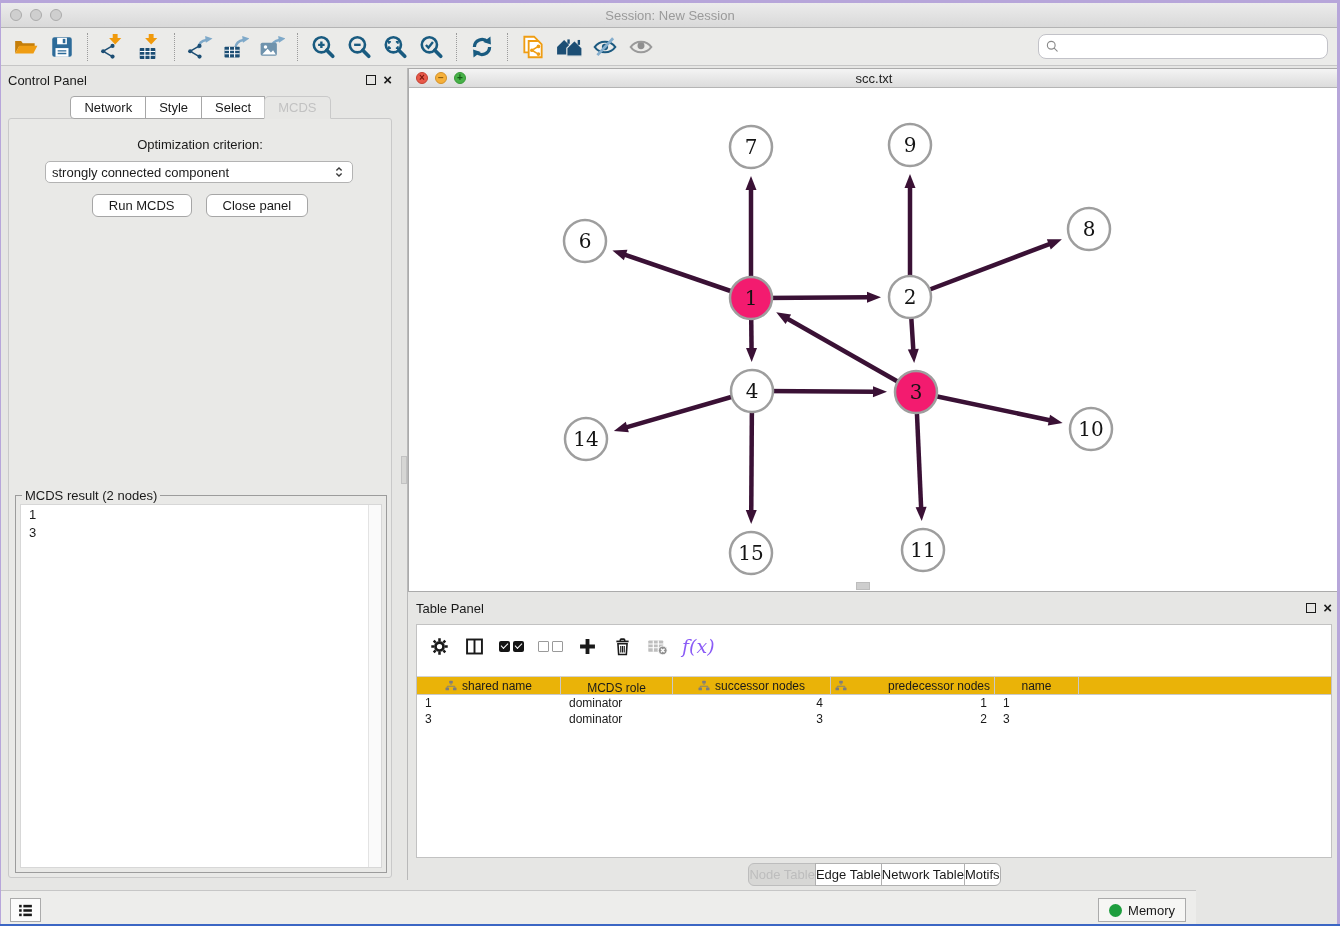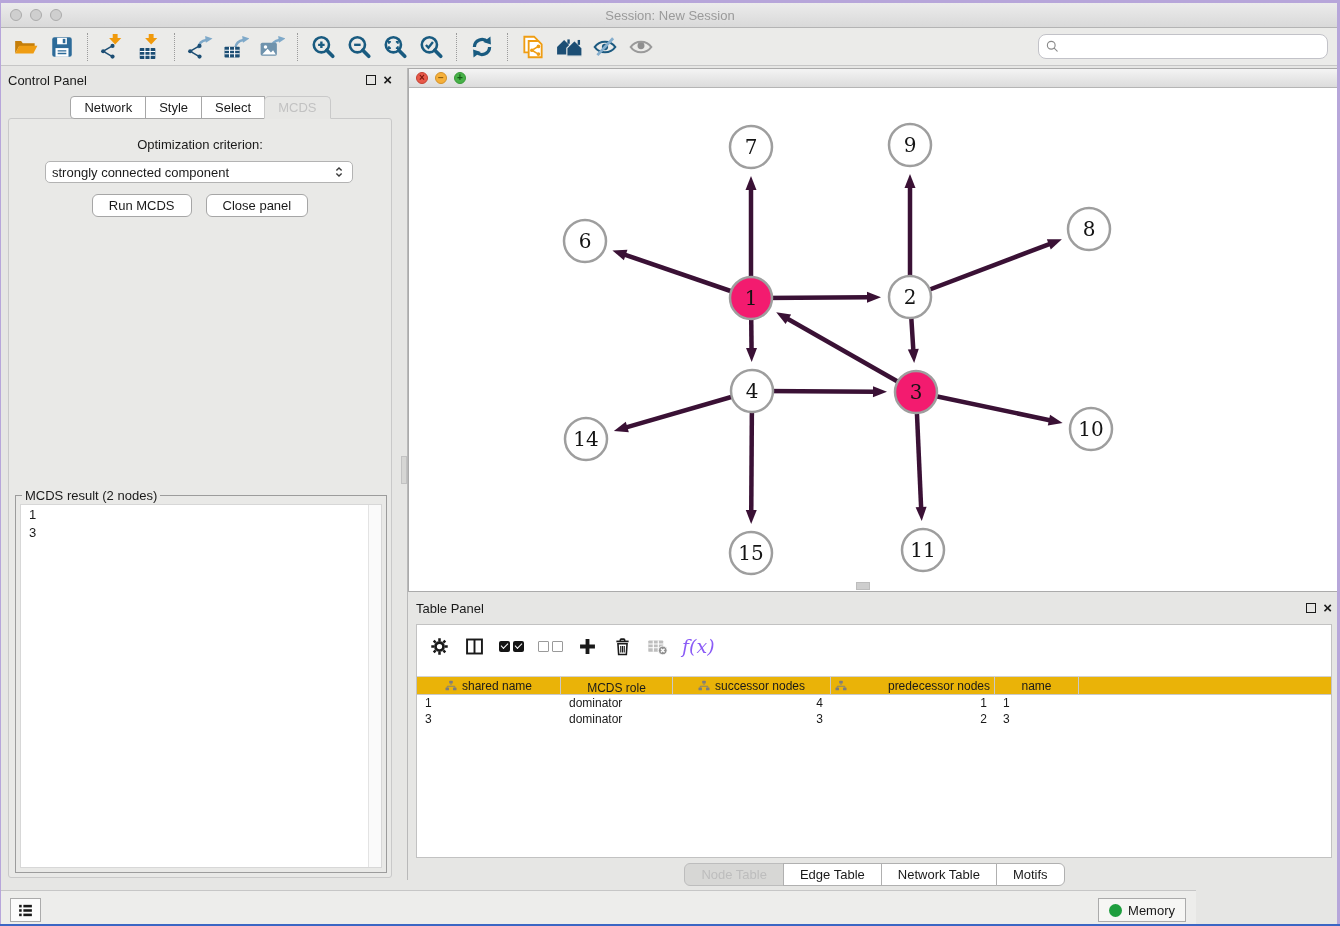--- a/index.html
+++ b/index.html
@@ -94,21 +94,21 @@
   .fx-label { font-family:"DejaVu Serif", serif; font-style:italic; font-size:19px; color:#8b5cf6; }
 
   #tp-header { display:flex; height:19px; background:#eab308; border-top:1px solid #d2d2d2; border-bottom:1px solid #c9c9c9;
     margin-top:9px; font-size:12px; }
   .th { display:flex; align-items:center; justify-content:center; gap:5px; border-right:1px solid #c9c9c9; height:100%; }
   .th svg { width:12px; height:12px; }
   .tp-row { display:flex; height:16px; font-size:12px; align-items:center; }
   .td { height:100%; display:flex; align-items:center; padding:0 8px; }
 
   #tp-tabs { position:absolute; left:0; bottom:4px; width:932px; display:flex; justify-content:center; }
-  .tp-tab { border:1px solid #b0b0b0; background:#fff; padding:3px 16px; font-size:13px; margin-right:-1px; }
+  .tp-tab { border:1px solid #b0b0b0; background:#fff; padding:3px 0; font-size:13px; margin-right:-1px; }
   .tp-tab:first-child { border-top-left-radius:6px; border-bottom-left-radius:6px; }
   .tp-tab:last-child { border-top-right-radius:6px; border-bottom-right-radius:6px; }
   .tp-tab.sel { background:#d7d7d5; color:#bdbdbd; border-color:#bdbdbd; }
 
   
   #statusbar { position:absolute; left:0; top:890px; width:1196px; height:36px; background:#ededeb; border-top:1px solid #c6c6c6; }
   #list-btn { position:absolute; left:10px; top:7px; width:31px; height:24px; background:#fcfcfc; border:1px solid #ababab;
     display:flex; align-items:center; justify-content:center; }
   #list-btn svg { width:17px; height:17px; }
   #memory-btn { position:absolute; right:10px; top:7px; height:24px; background:#f6f6f4; border:1px solid #ababab;
@@ -404,20 +404,21 @@
 
   <div id="v-splitter">
     <div id="v-grip"></div>
   </div>
 
   <div id="net-frame">
     <div id="net-titlebar">
       <span class="nt-dot nt-close">×</span>
       <span class="nt-dot nt-min">−</span>
       <span class="nt-dot nt-max">+</span>
+      <span id="net-title">scc.txt</span>
     </div>
     <div id="net-canvas">
       <svg id="graph-svg" width="930" height="503" viewBox="0 0 930 503">
           <line x1="342" y1="210" x2="342" y2="100" stroke="#3a1135" stroke-width="4.5"></line>
           <polygon points="342,88 347.5,102 336.5,102" fill="#3a1135"></polygon>
           <line x1="342" y1="210" x2="214.7776367614939" y2="166.31521262292262" stroke="#3a1135" stroke-width="4.5"></line>
           <polygon points="203.42808453861764,162.4180772210916 218.45541585781248,161.76285708774282 214.88304173946742,172.16661329204607" fill="#3a1135"></polygon>
           <line x1="342" y1="210" x2="460.00081086158997" y2="209.25785653546168" stroke="#3a1135" stroke-width="4.5"></line>
           <polygon points="472.0005735362466,209.1823863299607 458.0354409266685,214.77032612892947 457.96625990495926,203.7705436771609" fill="#3a1135"></polygon>
           <line x1="342" y1="210" x2="342.55916526893225" y2="262.00237001069587" stroke="#3a1135" stroke-width="4.5"></line>

